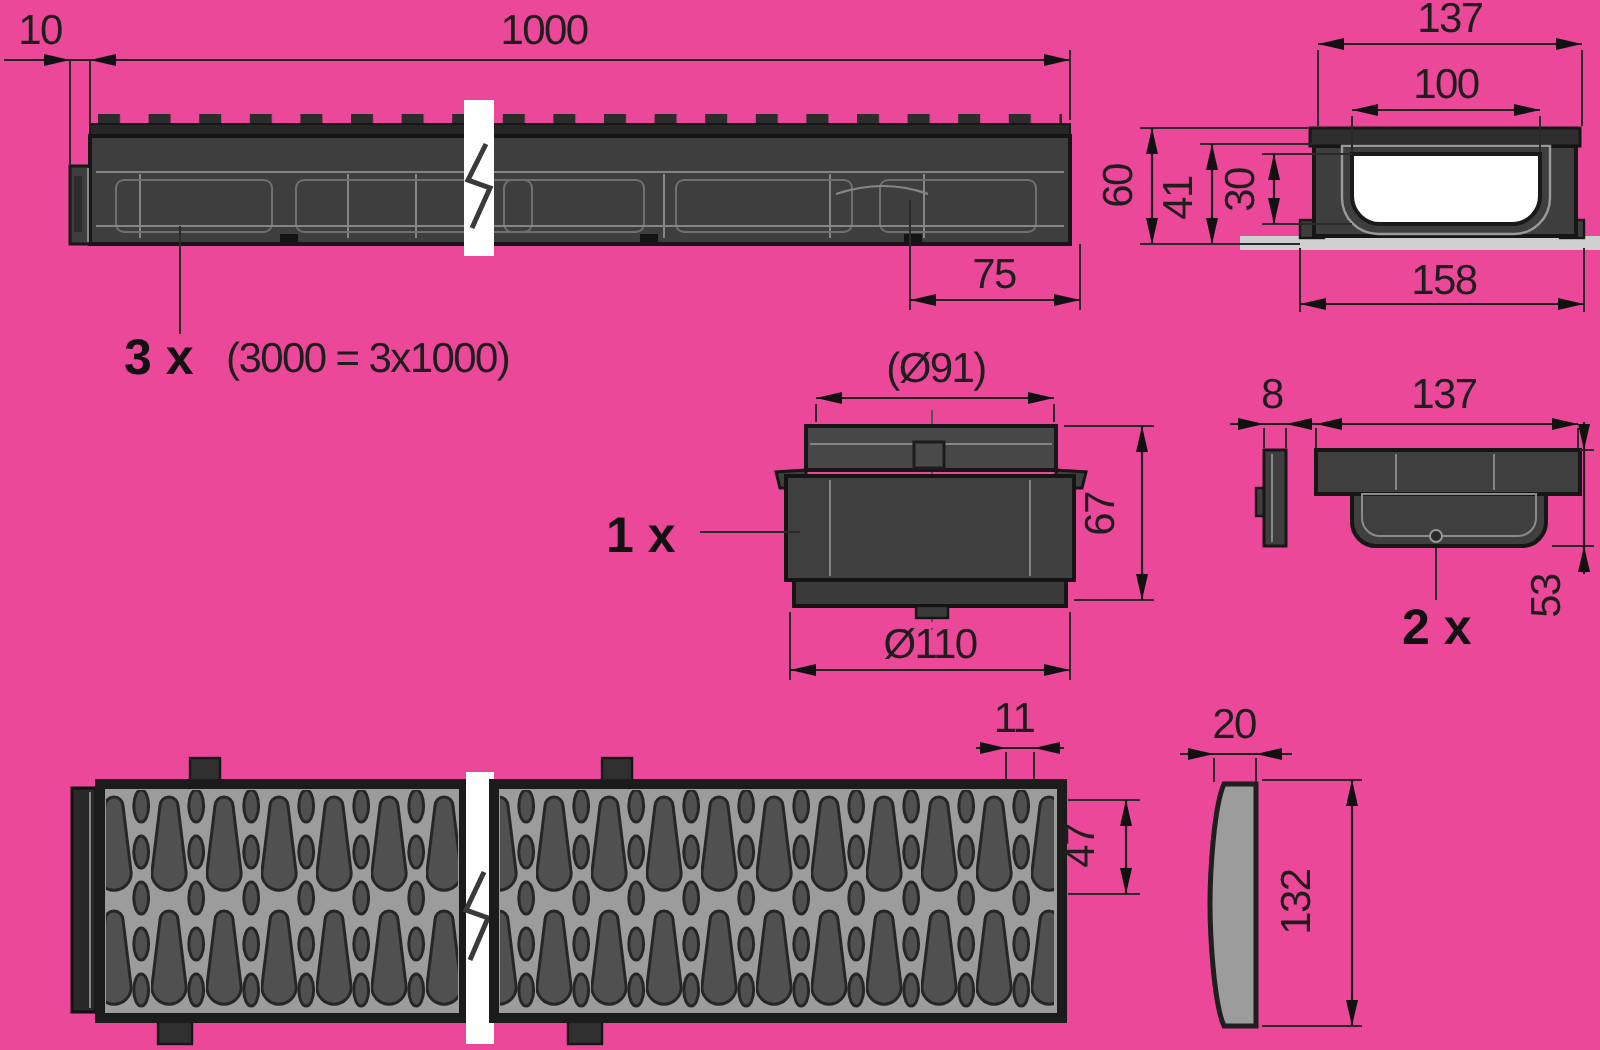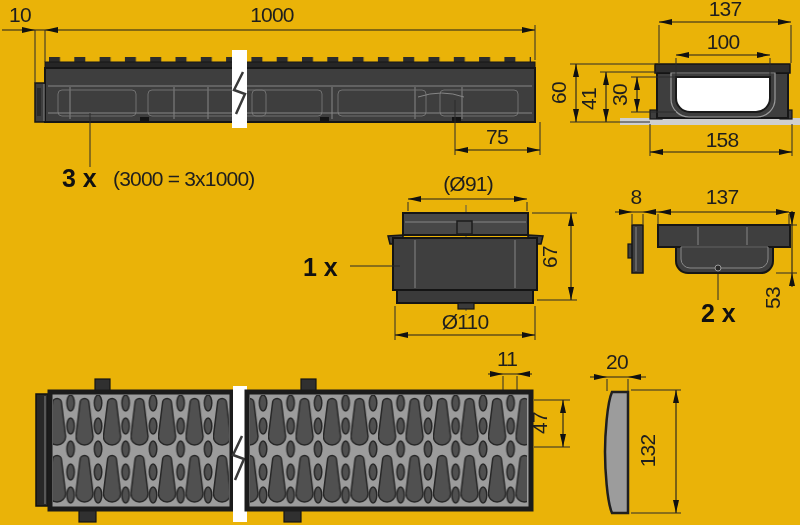--- a/index.html
+++ b/index.html
@@ -1,16 +1,16 @@
 <!DOCTYPE html>
 <html><head>
 <meta charset="utf-8">
 <style>
   html,body{margin:0;padding:0;background:#fff;}
-  .canvas{position:relative;width:800px;height:525px;background:#eab308;overflow:hidden;}
+  .canvas{position:relative;width:800px;height:525px;background:#ec4899;overflow:hidden;}
   svg{display:block;}
   .dm{font-family:"Liberation Sans",sans-serif;font-size:21px;fill:#1e1e1e;letter-spacing:-0.8px;}
   .qty{font-family:"Liberation Sans",sans-serif;font-size:25px;font-weight:bold;fill:#111;}
   .note{font-family:"Liberation Sans",sans-serif;font-size:21px;fill:#1e1e1e;letter-spacing:-0.8px;}
   .dl{stroke:#1f1f1f;stroke-width:1.1;fill:none;}
   .xl{stroke:#2a2a2a;stroke-width:1;fill:none;}
   .ar{fill:#111;stroke:none;}
   .lt{stroke:#868686;stroke-width:1;fill:none;}
 </style>
 </head>

